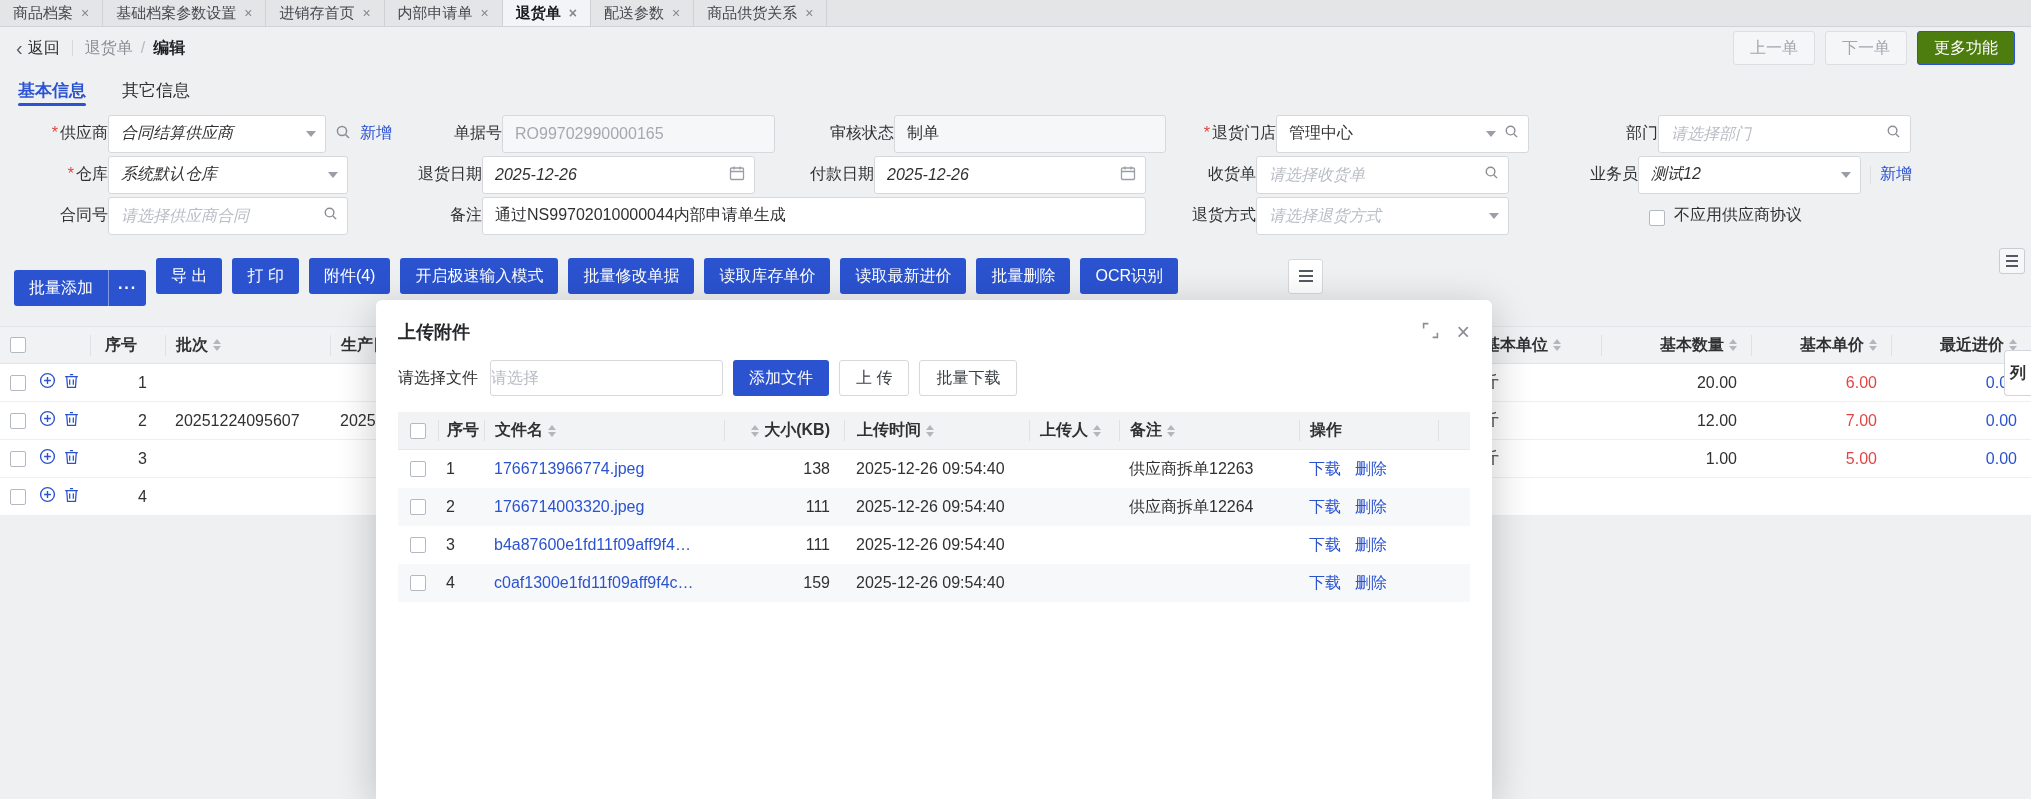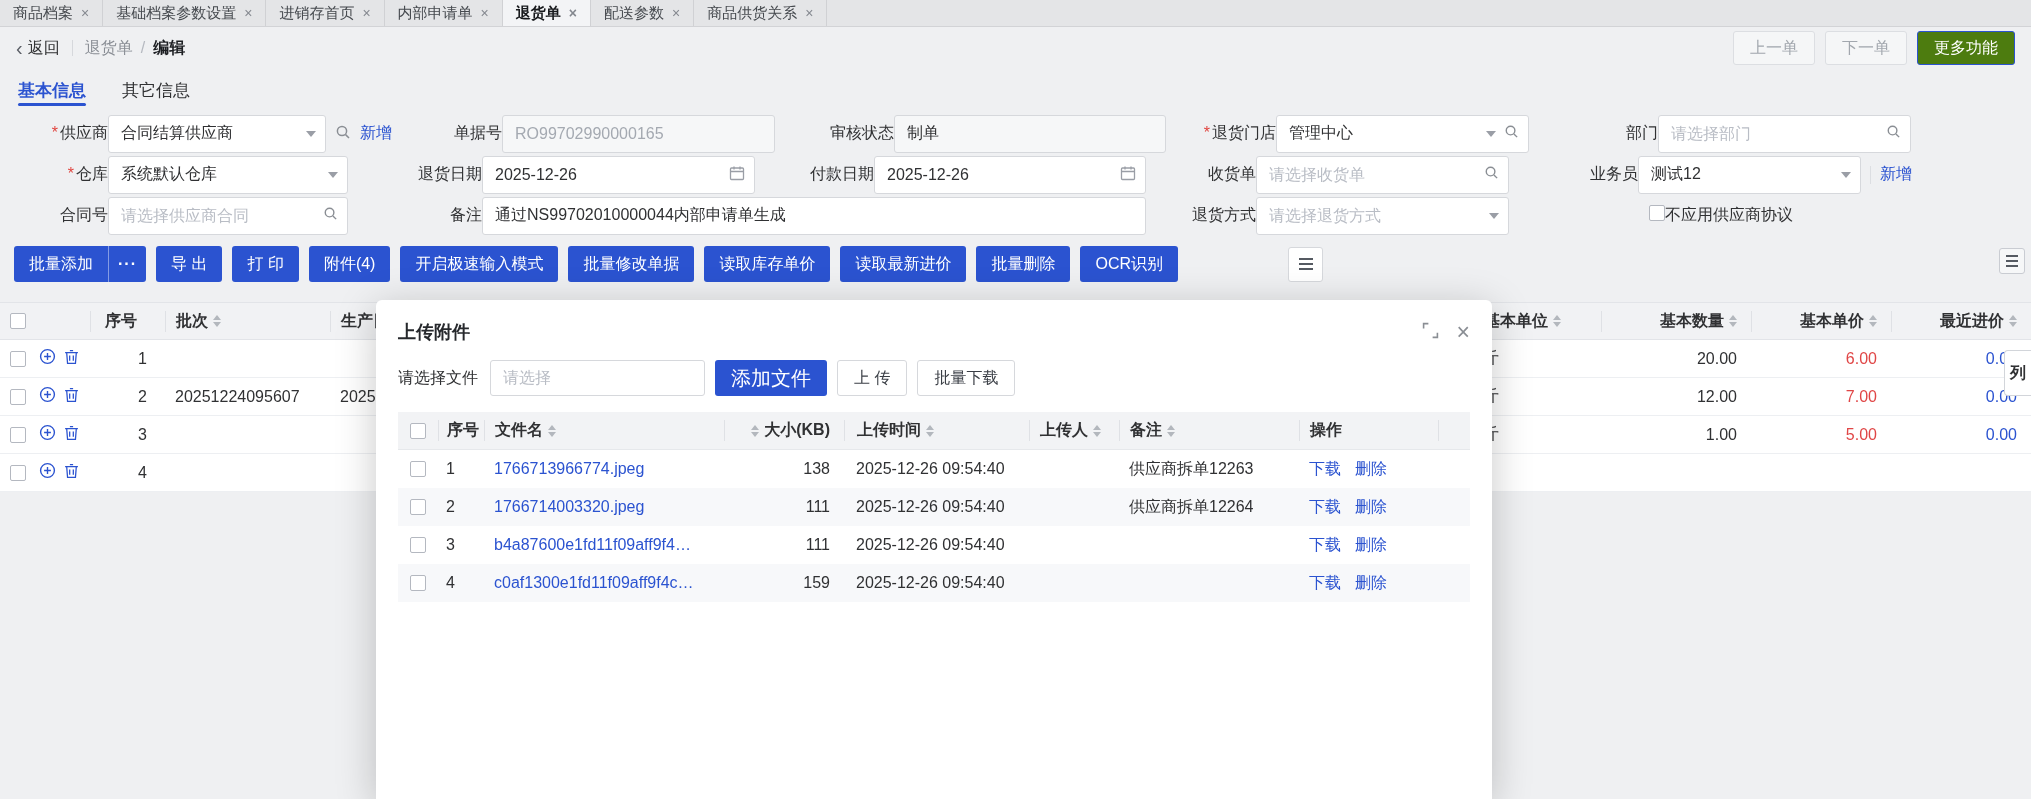--- a/index.html
+++ b/index.html
@@ -35,35 +35,35 @@
   
   .formgrid { padding:2px 0 0 8px; }
   .frow { display:flex; align-items:center; height:41px; }
   .flabel { text-align:right; white-space:nowrap; color:#303133; }
   .req { color:#e0443f; font-style:normal; margin-right:2px; }
   .w-l1{width:100px}.w-l2{width:134px}.w-l3{width:119px}.w-l4{width:110px}.w-l5{width:129px}
   .w-f1{width:240px}.w-f1s{width:218px}.w-f2{width:273px}.w-f3{width:272px}.w-f4{width:253px}.w-f5{width:253px}.w-f5s{width:223px}.w-remark{width:664px}
   .field { position:relative; display:flex; align-items:center; }
   .field input { width:100%; height:38px; border:1px solid #d6d8dc; border-radius:3px; background:#fff; padding:0 12px; font-size:16px; color:#303133; font-family:inherit; outline:none; }
   .field input::placeholder { color:#b9bdc5; }
-  .field.has-suffix input { padding-right:48px; }
+  .field.has-suffix input { padding-right:48px;font-style:italic; }
   .field.has-suffix2 input { padding-right:56px; }
   .suffix { position:absolute; right:10px; display:flex; align-items:center; gap:8px; }
   .caret-down { width:0; height:0; border-left:5px solid transparent; border-right:5px solid transparent; border-top:6px solid #9a9ea6; }
   .dis input { background:#f6f7f8; }
   .dis-gray input { color:#a4a9b1; }
   .link { color:#2b53d0; cursor:pointer; white-space:nowrap; }
   .after-field { display:flex; align-items:center; gap:9px; margin-left:9px; }
   .vdiv { width:1px; height:18px; background:#dcdee2; }
   .check { width:16px; height:16px; border:1px solid #b4b8c0; border-radius:2px; background:#fff; display:inline-block; flex:none; }
-  .chkgroup { display:flex; align-items:flex-start; margin-left:140px; }
+  .chkgroup { display:flex; align-items:flex-end; gap:9px; margin-left:140px; }
   
   .toolbar { display:flex; align-items:center; padding:10px 14px 8px; gap:10px; position:relative; }
   .tbtn { background:#2b53d0; color:#fff; border:none; border-radius:3px; height:36px; padding:0 15px; font-size:16px; display:inline-flex; align-items:center; cursor:pointer; white-space:nowrap; }
-  .split { display:inline-flex; align-items:stretch; background:#2b53d0; color:#fff; border-radius:3px; overflow:hidden; height:36px; cursor:pointer; }
+  .split { display:inline-flex; align-items:stretch; background:#2b53d0; color:#fff; border-radius:3px; overflow:hidden; height:36px; cursor:pointer;margin-top:24px; }
   .split .main { padding:0 15px; display:flex; align-items:center; }
   .split .dots { padding:0 9px; border-left:1px solid rgba(255,255,255,.42); display:flex; align-items:center; font-weight:bold; letter-spacing:1px; }
   .tool-ghost { width:35px; height:35px; border:1px solid #d6d8dc; background:#fff; border-radius:3px; display:flex; align-items:center; justify-content:center; margin-left:100px; cursor:pointer; }
   .corner-ghost { position:absolute; right:6px; top:12px; width:26px; height:26px; border:1px solid #c9ccd2; background:#f6f7f8; border-radius:3px; display:flex; align-items:center; justify-content:center; cursor:pointer; }
   .bars { display:flex; flex-direction:column; gap:3px; }
   .bars i { width:14px; height:2px; background:#555a62; display:block; }
   .bars.small i { width:12px; }
   
   .grid { margin-top:12px; }
   .ghead,.grow { display:flex; align-items:center; }
@@ -91,23 +91,23 @@
   
   .side-tab { position:absolute; right:0; top:350px; width:27px; height:46px; background:#fff; border:1px solid #d2d5da; border-right:none; border-radius:4px 0 0 4px; display:flex; align-items:center; justify-content:center; font-weight:bold; z-index:5; cursor:pointer; }
   
   .modal { position:absolute; left:376px; top:300px; width:1116px; height:499px; background:#fff; border-radius:6px 6px 0 0; box-shadow:0 8px 40px rgba(0,0,0,.22); z-index:40; }
   .m-head { display:flex; align-items:center; padding:20px 22px 14px; }
   .m-title { font-size:18px; font-weight:bold; color:#26282c; }
   .m-icons { margin-left:auto; display:flex; gap:18px; align-items:center; }
   .m-x { font-size:23px; color:#8a8e94; line-height:1; cursor:pointer; }
   .m-toolbar { display:flex; align-items:center; gap:10px; padding:2px 22px 16px; }
   .m-filelabel { margin-right:2px; }
-  .m-fileinput { width:215px; height:36px; border:1px solid #d6d8dc; border-radius:3px; padding:0 12px; font-size:16px; font-family:inherit; color:#303133; outline:none; }
+  .m-fileinput { width:233px; height:36px; border:1px solid #d6d8dc; border-radius:3px; padding:0 0; font-size:16px; font-family:inherit; color:#303133; outline:none; }
   .m-fileinput::placeholder { color:#b9bdc5; }
-  .mbtn-primary { background:#2b53d0; color:#fff; border:none; border-radius:3px; height:36px; padding:0 16px; font-size:20px; cursor:pointer; }
+  .mbtn-primary { background:#2b53d0; color:#fff; border:none; border-radius:3px; height:36px; padding:0 16px; font-size:16px; cursor:pointer; }
   .mbtn-ghost { background:#fff; color:#3a3e45; border:1px solid #d6d8dc; border-radius:3px; height:36px; padding:0 16px; font-size:16px; cursor:pointer; }
   .m-table { margin:0 22px; }
   .m-hrow { display:flex; align-items:center; height:38px; background:#f2f3f5; font-weight:bold; border-bottom:1px solid #e6e8eb; }
   .m-row { display:flex; align-items:center; height:38px; background:#fff; }
   .m-row.alt { background:#f7f8fa; }
   .mc-check { width:40px; display:flex; justify-content:center; }
   .mc-seq { width:46px; padding-left:8px; }
   .mc-name { width:240px; padding-left:10px; overflow:hidden; }
   .mc-size { width:120px; text-align:right; padding-right:14px; justify-content:flex-end; }
   .mc-time { width:185px; padding-left:12px; white-space:nowrap; }

